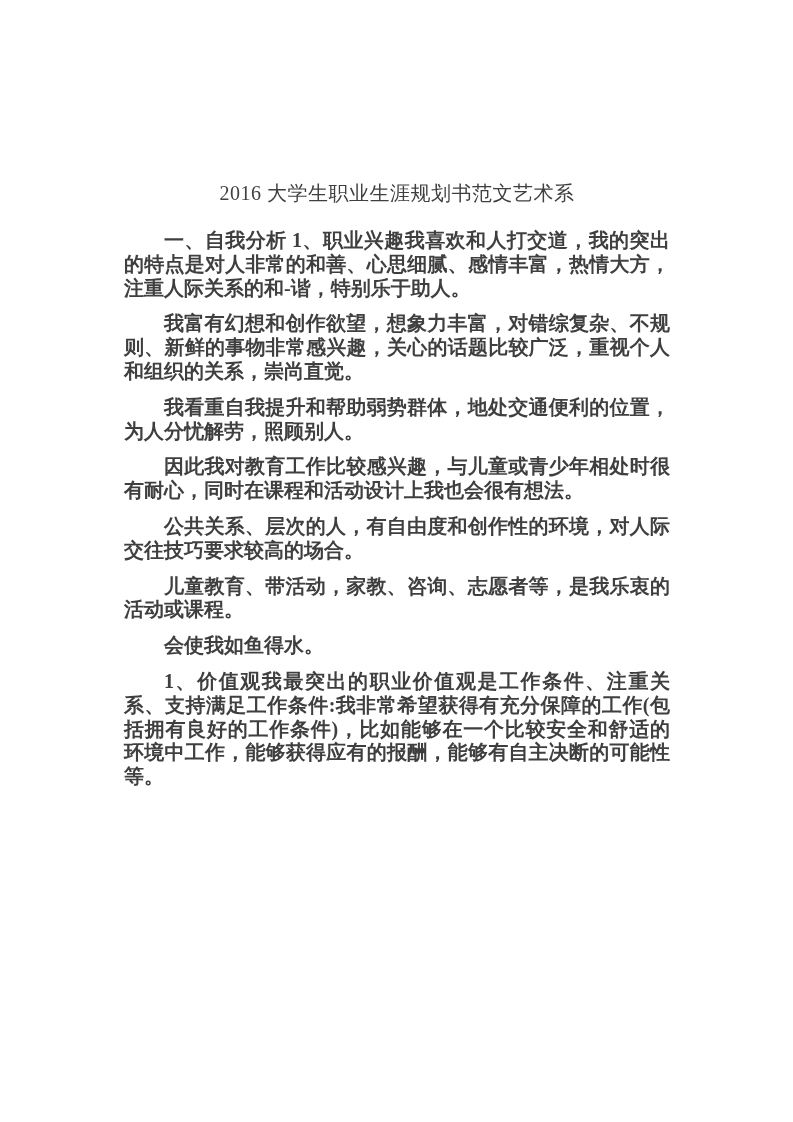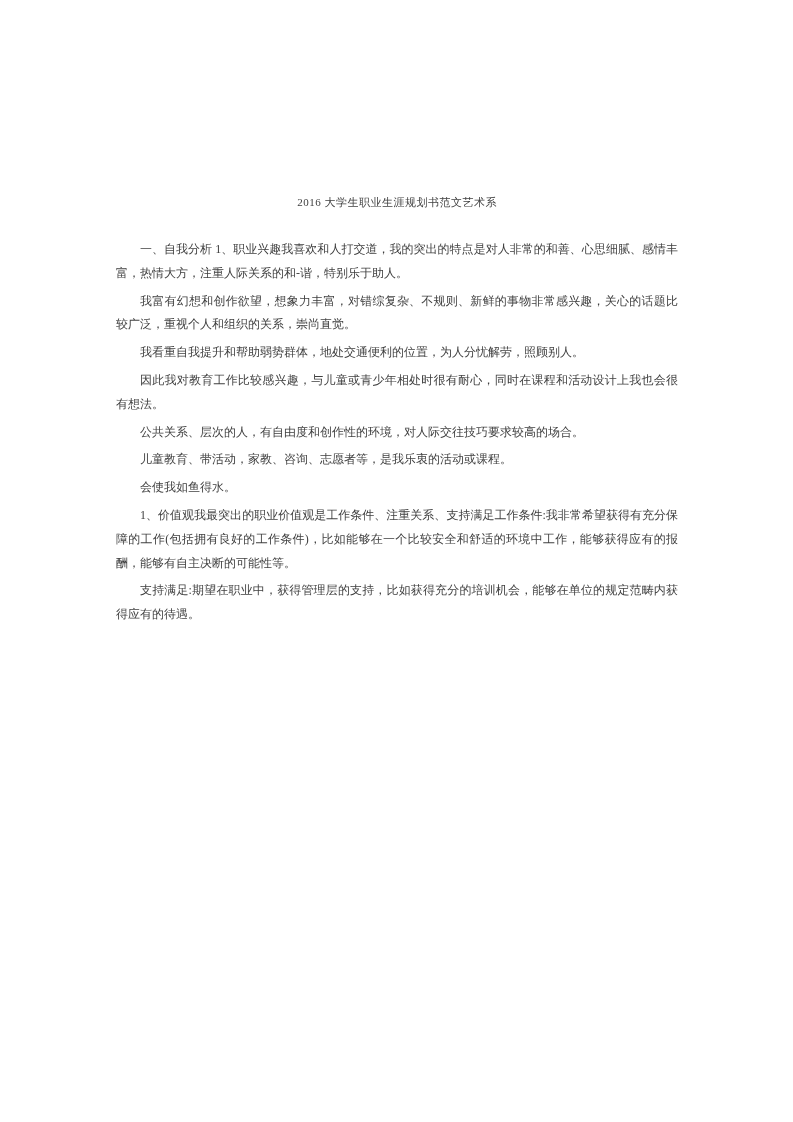--- a/index.html
+++ b/index.html
@@ -10,51 +10,51 @@
   .page {
     position: relative;
     width: 793px;
     height: 1122px;
     background: #ffffff;
     overflow: hidden;
     font-family: "Liberation Serif", "DejaVu Serif", serif;
     color: #3f3f3f;
   }
   .doc-title {
-    margin: 14px;
+    margin: 5px;
     padding: 176px 111px 0 112px;
-    font-size: 11px;
+    font-size: 20px;
     font-weight: 400;
     line-height: 24px;
     text-align: center;
     letter-spacing: 0.5px;
   }
   .doc-body {
     margin-top: 24px;
     padding: 0 111px 0 112px;
   }
   .para {
-    margin: 4px;
-    font-size: 12px;
+    margin: 12px;
+    font-size: 20px;
     line-height: 23.8px;
     text-align: justify;
     text-align-last: left;
     text-indent: 2em;
     word-break: break-all;
+    font-weight: bold;
   }
 </style>
 </head>
 <body>
 
 <div class="page">
   <h1 class="doc-title">2016 大学生职业生涯规划书范文艺术系</h1>
   <div class="doc-body">
     <p class="para">一、自我分析 1、职业兴趣我喜欢和人打交道，我的突出的特点是对人非常的和善、心思细腻、感情丰富，热情大方，注重人际关系的和-谐，特别乐于助人。</p>
     <p class="para">我富有幻想和创作欲望，想象力丰富，对错综复杂、不规则、新鲜的事物非常感兴趣，关心的话题比较广泛，重视个人和组织的关系，崇尚直觉。</p>
     <p class="para">我看重自我提升和帮助弱势群体，地处交通便利的位置，为人分忧解劳，照顾别人。</p>
     <p class="para">因此我对教育工作比较感兴趣，与儿童或青少年相处时很有耐心，同时在课程和活动设计上我也会很有想法。</p>
     <p class="para">公共关系、层次的人，有自由度和创作性的环境，对人际交往技巧要求较高的场合。</p>
     <p class="para">儿童教育、带活动，家教、咨询、志愿者等，是我乐衷的活动或课程。</p>
     <p class="para">会使我如鱼得水。</p>
     <p class="para">1、价值观我最突出的职业价值观是工作条件、注重关系、支持满足工作条件:我非常希望获得有充分保障的工作(包括拥有良好的工作条件)，比如能够在一个比较安全和舒适的环境中工作，能够获得应有的报酬，能够有自主决断的可能性等。</p>
-    <p class="para">支持满足:期望在职业中，获得管理层的支持，比如获得充分的培训机会，能够在单位的规定范畴内获得应有的待遇。</p>
   </div>
 </div>
 
 </body></html>

